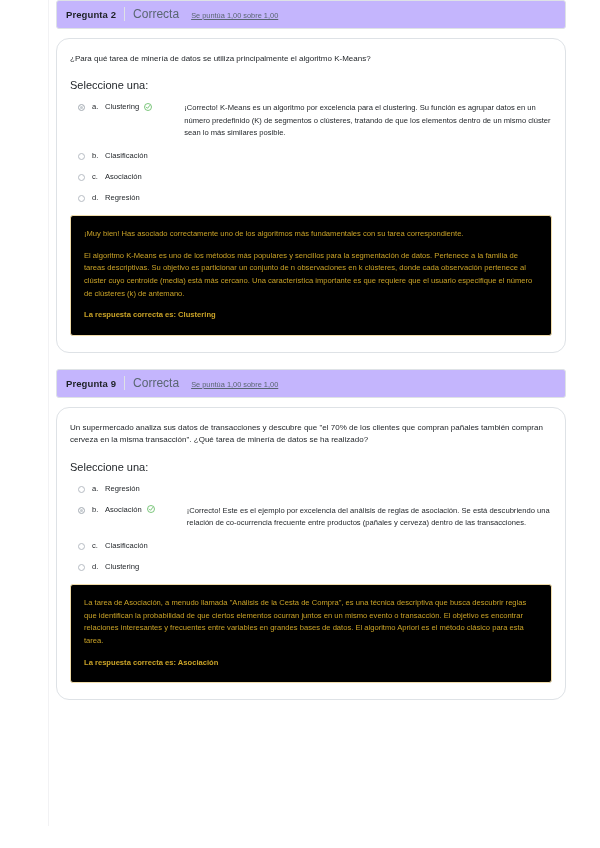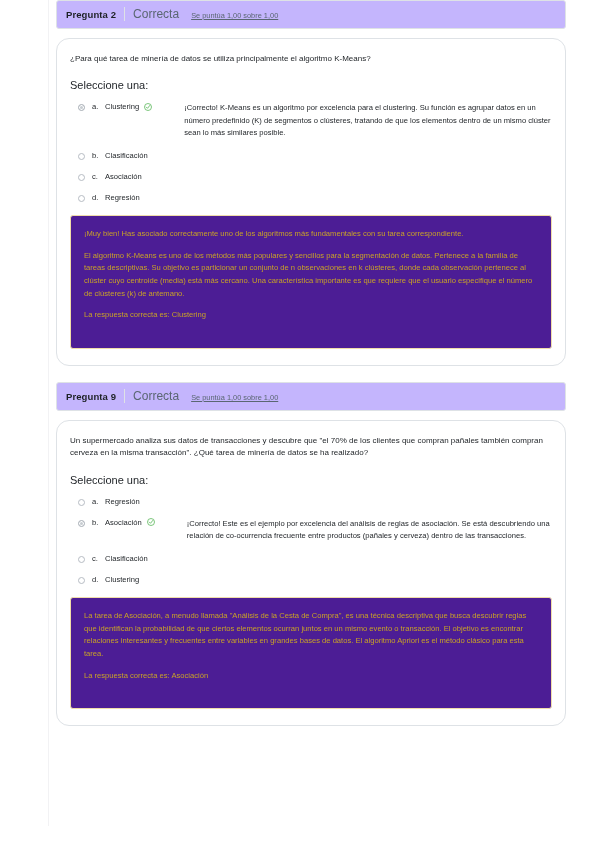--- a/index.html
+++ b/index.html
@@ -153,30 +153,30 @@
     line-height: 1.62;
     color: #1d2125;
     margin-left: 32px;
   }
 
   
   .outcome {
     margin-top: 13px;
     border: 1px solid #f0dcaa;
     border-radius: 3px;
-    background: #4c1d95;
-    padding: 12px 13px 26px 13px;
+    background: #000000;
+    padding: 12px 13px 13px 13px;
   }
   .outcome p {
     font-size: 7.6px;
     line-height: 1.66;
     color: #c9a227;
     margin-bottom: 9px;
   }
-  .outcome p:last-child { margin-bottom: 0; }
+  .outcome p:last-child { margin-bottom: 0; font-weight: bold; }
   .outcome .rightanswer {
     color: #c9a227;
   }
 </style>
 </head>
 <body>
 
 <div id="page">
 
   <div id="left-rule"></div>

